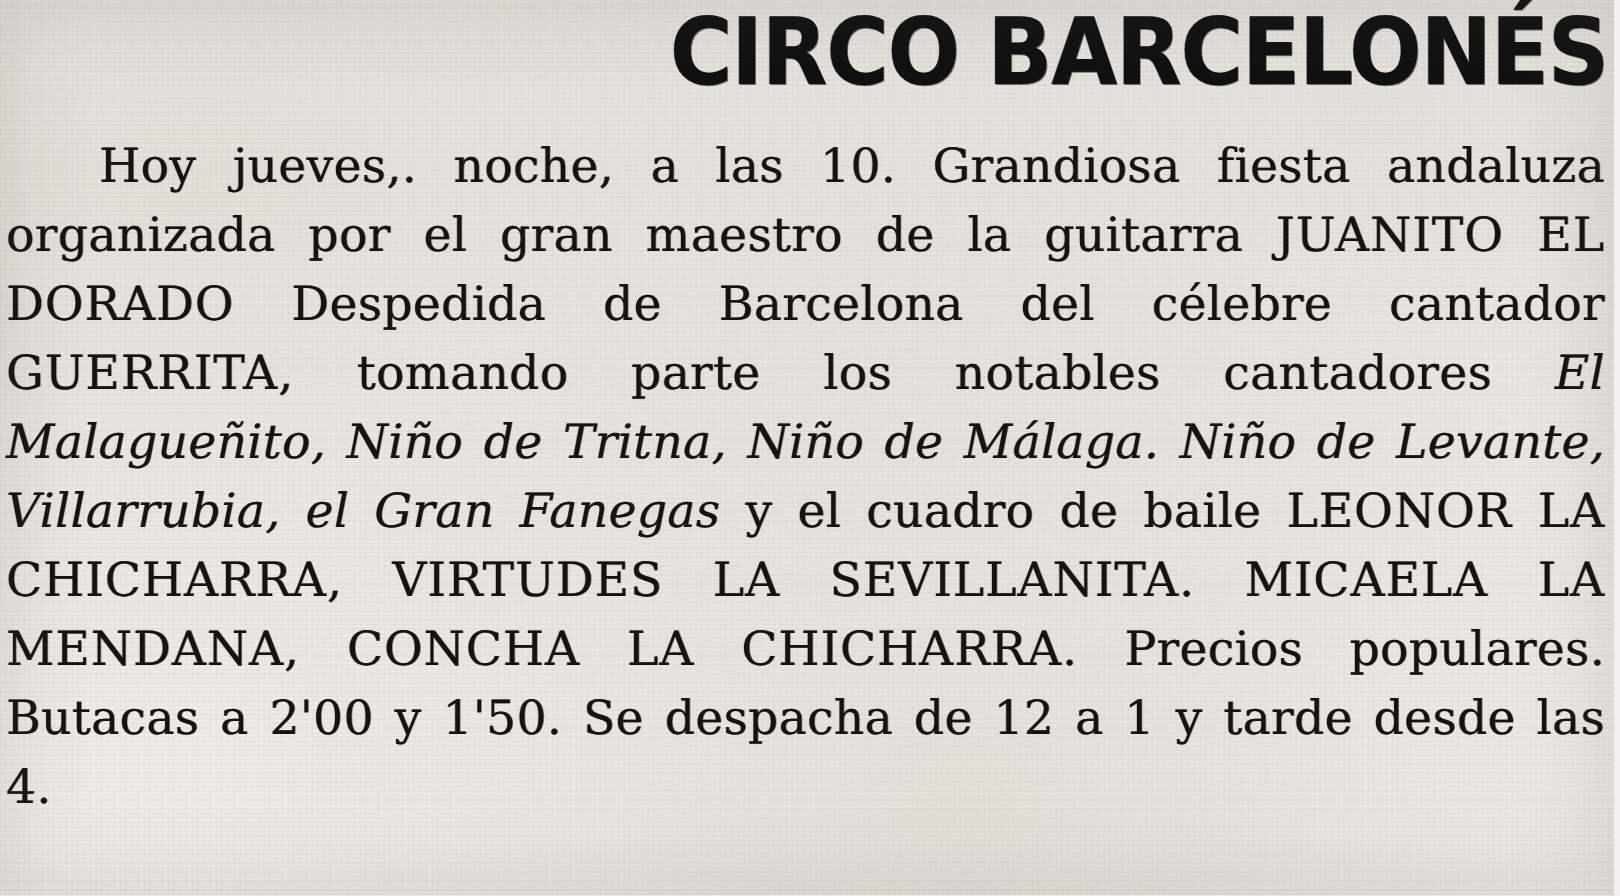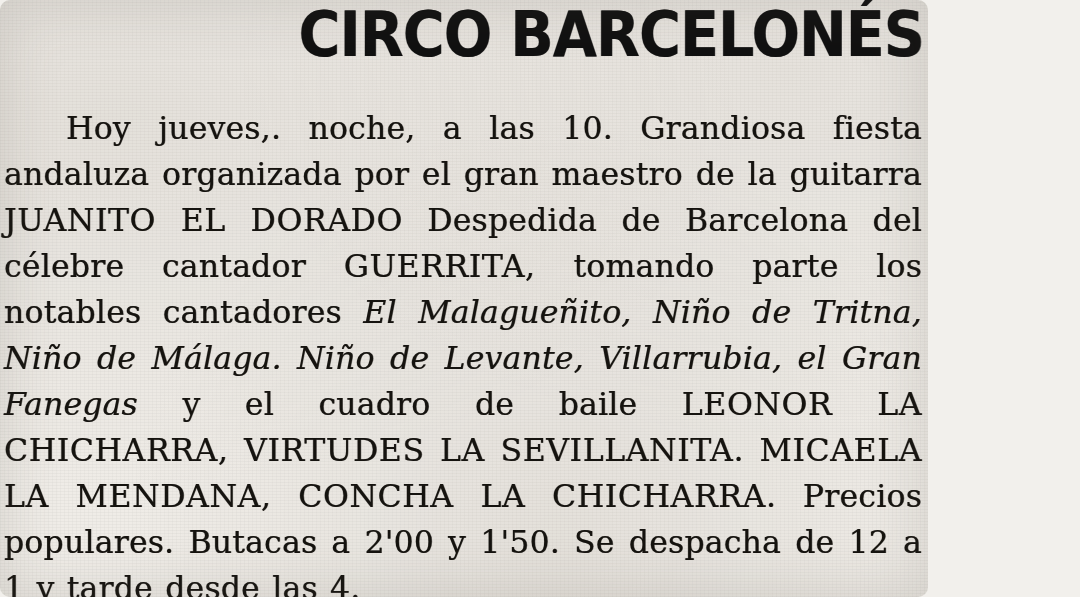--- a/index.html
+++ b/index.html
@@ -2,27 +2,26 @@
 <html><head>
 <meta charset="utf-8">
 <style>
   html, body {
     margin: 0;
     padding: 0;
     background: #f2f0ec;
   }
   #page {
     position: relative;
-    width: 928px;
+    width: 1076px;
     height: 597px;
     background: #efece7;
     overflow: hidden;
     font-family: "Liberation Serif", serif;
     color: #141414;
-    border-radius: 10px;
   }
   
   #page::before {
     content: "";
     position: absolute;
     inset: 0;
     pointer-events: none;
     background:
       radial-gradient(ellipse at 12% 20%, rgba(120,110,95,0.10), rgba(0,0,0,0) 55%),
       radial-gradient(ellipse at 85% 12%, rgba(120,110,95,0.09), rgba(0,0,0,0) 50%),
@@ -63,21 +62,20 @@
     left: 4px;
     right: 6px;
     font-family: "DejaVu Serif", serif;
     font-size: 31.5px;
     line-height: 46px;
     text-align: justify;
     letter-spacing: 0.2px;
     word-spacing: 2px;
     color: #15130f;
     text-shadow: 0.5px 0.35px 0 rgba(25,22,18,0.5), -0.4px 0.25px 0 rgba(25,22,18,0.28);
-    margin-top: 17px;
   }
   .body-block .indent { display: inline-block; width: 62px; }
   .caps { letter-spacing: 0.6px; }
   .ital { font-style: italic; }
 </style>
 </head>
 <body>
 
 <div id="page">
 

